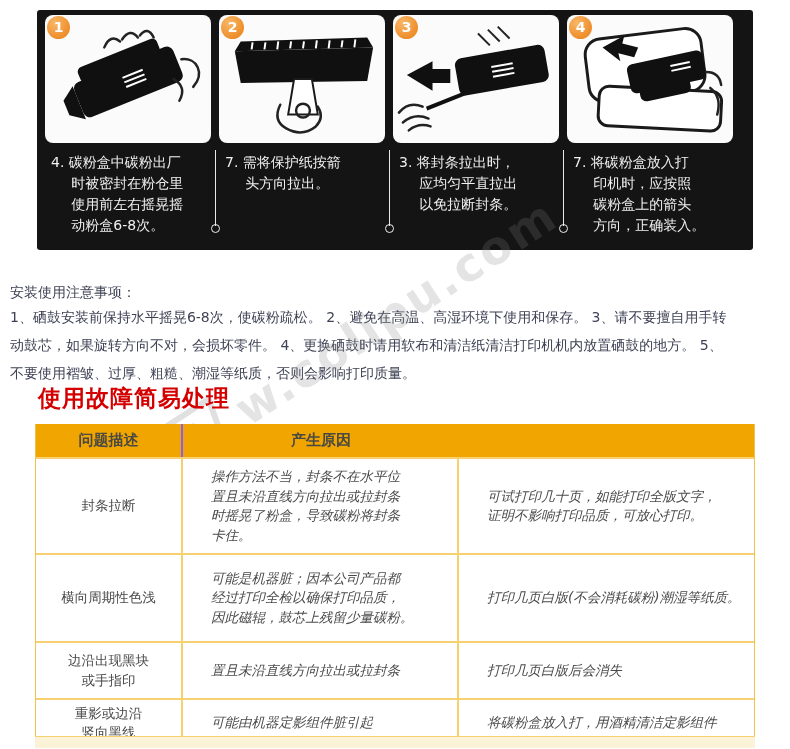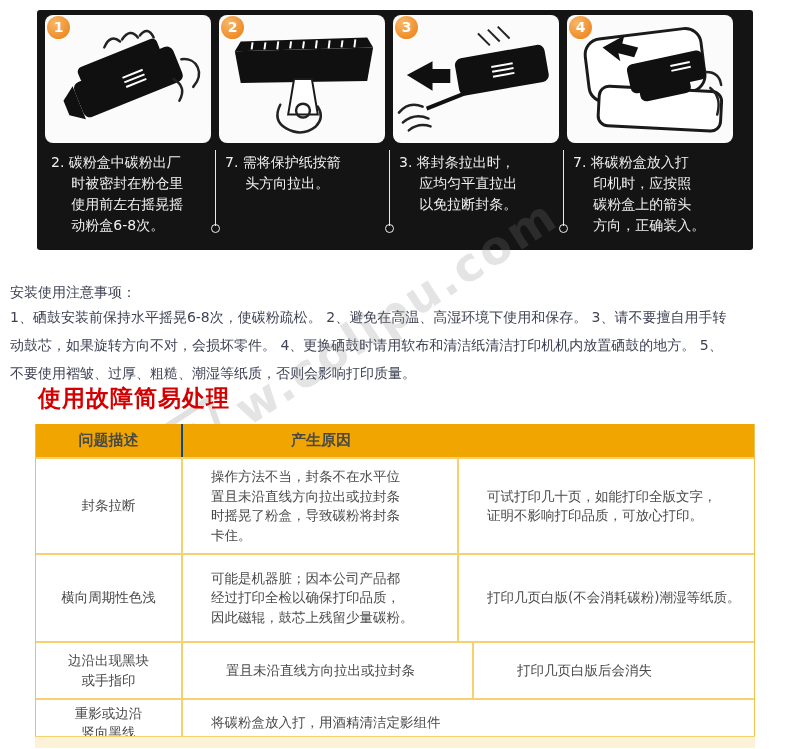--- a/index.html
+++ b/index.html
@@ -65,27 +65,27 @@
   .ts-table {
     position:absolute; left:35px; top:424px; width:720px;
     border:1px solid #f2c14e; border-top:none; background:#fff;
   }
   .ts-row { display:grid; grid-template-columns:147px 276px 295px; }
   .ts-row > div { display:flex; align-items:center; }
   .ts-head { background:#f0a500; height:33px; }
   .ts-head > div {
     justify-content:center; color:#4a4a42; font-size:15px; font-weight:600;
   }
-  .ts-head > div:not(:last-child){ border-right:2px solid #0c4a6e; }
+  .ts-head > div:not(:last-child){ border-right:2px solid #8b5cf6; }
   .ts-body { border-top:2px solid #f7d06f; }
   .ts-body > div { font-size:13.5px; line-height:1.45; color:#4a4a4a; }
   .ts-body > div:not(:last-child){ border-right:2px solid #f7d06f; }
   .cell-problem { justify-content:center; text-align:center; white-space:pre-line; }
-  .cell-cause, .cell-solution { padding:8px 10px 8px 28px; white-space:pre-line; }
-  .r1{min-height:81px;} .r2{min-height:88px;} .r3{min-height:57px;gap:15px;} .r4{min-height:48px;}
+  .cell-cause, .cell-solution { padding:8px 10px 8px 28px; white-space:pre-line;font-style:italic; }
+  .r1{min-height:81px;} .r2{min-height:88px;} .r3{min-height:57px;} .r4{min-height:48px;}
   .table-bottom-strip {
     position:absolute; left:35px; top:736px; width:720px; height:12px;
     background:#fbf2d8; border-top:1px solid #f7d06f;
   }
   .ill-stroke { stroke:#222; fill:none; stroke-width:2.5; stroke-linecap:round; }
 </style>
 </head>
 <body>
 
 <div class="page">
@@ -169,21 +169,21 @@
         <path class="ill-stroke" d="M152 98 q5 -18 -7 -27"></path>
         <path class="ill-stroke" d="M156 68 q-2 -13 -15 -13"></path>
       </svg>
     </div>
 
     <div class="badge b0">1</div>
     <div class="badge b1">2</div>
     <div class="badge b2">3</div>
     <div class="badge b3">4</div>
 
-    <div class="caption c0">2. 碳粉盒中碳粉出厂
+    <div class="caption c0">4. 碳粉盒中碳粉出厂
 时被密封在粉仓里
 使用前左右摇晃摇
 动粉盒6-8次。</div>
     <div class="caption c1">7. 需将保护纸按箭
 头方向拉出。</div>
     <div class="caption c2">3. 将封条拉出时，
 应均匀平直拉出
 以免拉断封条。</div>
     <div class="caption c3">7. 将碳粉盒放入打
 印机时，应按照
@@ -235,18 +235,19 @@
     </div>
     <div class="ts-row ts-body r3">
       <div class="cell-problem">边沿出现黑块
 或手指印</div>
       <div class="cell-cause">置且未沿直线方向拉出或拉封条</div>
       <div class="cell-solution">打印几页白版后会消失</div>
     </div>
     <div class="ts-row ts-body r4">
       <div class="cell-problem">重影或边沿
 竖向黑线</div>
+      <div class="cell-cause">可能由机器定影组件脏引起</div>
       <div class="cell-solution">将碳粉盒放入打，用酒精清洁定影组件</div>
     </div>
   </div>
   <div class="table-bottom-strip"></div>
 
 </div>
 
 </body></html>

